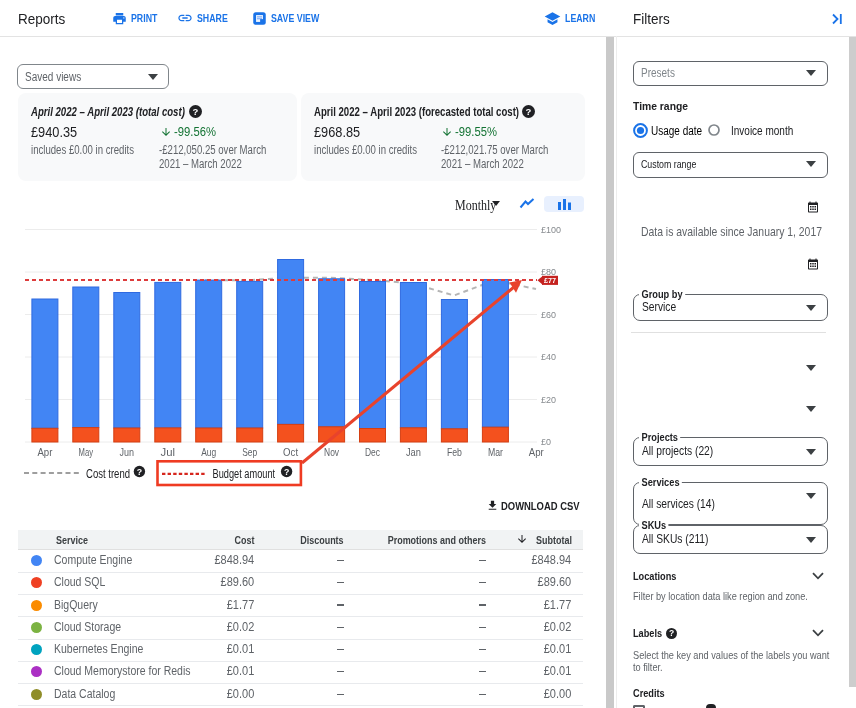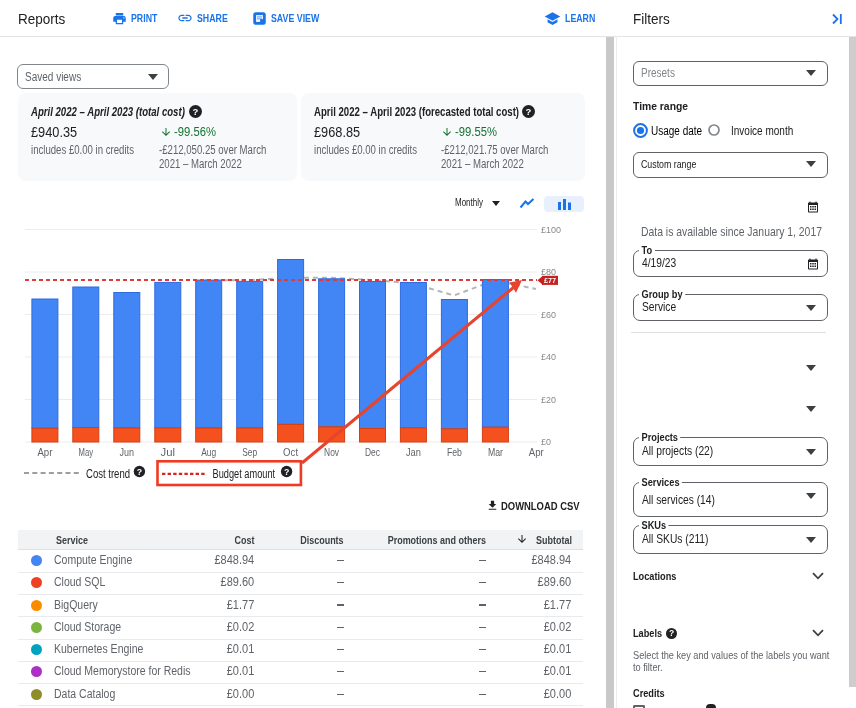--- a/index.html
+++ b/index.html
@@ -80,21 +80,21 @@
 
   <div class="abs" style="left:313.5px;top:105px;font-size:12px;font-weight:bold;color:#202124;"><span class="sx">April 2022 – April 2023 (forecasted total cost)</span></div>
   <div class="abs qicon" style="left:522px;top:104.5px;">?</div>
   <div class="abs" style="left:313.5px;top:124px;font-size:14.5px;color:#202124;"><span class="sx" style="transform:scaleX(.88);">£968.85</span></div>
   <div class="abs" style="left:441px;top:125px;font-size:12.5px;color:#137333;"><svg style="vertical-align:-2px;" width="12" height="12" viewBox="0 0 24 24" fill="#137333">
         <path d="M20 12l-1.41-1.41L13 16.17V4h-2v12.17l-5.58-5.59L4 12l8 8 8-8z"></path>
       </svg><span class="sx" style="transform:scaleX(.9);margin-left:2px;">-99.55%</span></div>
   <div class="abs" style="left:313.5px;top:142.5px;font-size:12px;color:#5f6368;"><span class="sx">includes £0.00 in credits</span></div>
   <div class="abs sx" style="left:441px;top:142.5px;font-size:12px;color:#5f6368;line-height:14.2px;transform-origin:0 0;">-£212,021.75 over March<br>2021 – March 2022</div>
 
-  <div class="abs" style="left:455px;top:197px;font-size:10px;color:#202124;"><span class="sx">Monthly</span></div>
+  <div class="abs" style="left:455px;top:197px;font-size:15px;color:#202124;font-family:Liberation Serif, serif;"><span class="sx">Monthly</span></div>
   <div class="caret" style="left:492px;top:201px;border-top-color:#202124;border-left-width:4.5px;border-right-width:4.5px;border-top-width:5.5px;"></div>
   <svg class="abs" style="left:519px;top:198px;" width="16" height="12" viewBox="0 0 16 12">
       <polyline points="1.5,9.5 6.5,3.5 9,6 14.5,1" fill="none" stroke="#1a73e8" stroke-width="2"></polyline>
     </svg>
   <div class="abs" style="left:544px;top:196px;width:40px;height:16px;background:#e8f0fe;border-radius:4px;"></div>
   <svg class="abs" style="left:557px;top:198px;" width="15" height="12" viewBox="0 0 15 12">
       <rect x="1" y="4" width="3" height="8" fill="#1a73e8"></rect>
       <rect x="6" y="1" width="3" height="11" fill="#1a73e8"></rect>
       <rect x="11" y="4.5" width="3" height="7.5" fill="#1a73e8"></rect>
     </svg>
@@ -276,24 +276,20 @@
       <path d="M20 3h-1V1h-2v2H7V1H5v2H4c-1.1 0-2 .9-2 2v16c0 1.1.9 2 2 2h16c1.1 0 2-.9 2-2V5c0-1.1-.9-2-2-2zm0 18H4V8h16v13z"></path>
       <rect x="6" y="10" width="3" height="3"></rect>
       <rect x="10.5" y="10" width="3" height="3"></rect>
       <rect x="15" y="10" width="3" height="3"></rect>
       <rect x="6" y="15" width="3" height="3"></rect>
       <rect x="10.5" y="15" width="3" height="3"></rect>
       <rect x="15" y="15" width="3" height="3"></rect>
     </svg>
   <div class="abs" style="left:641px;top:224px;font-size:13px;color:#5f6368;"><span class="sx">Data is available since January 1, 2017</span></div>
 
-  <div class="obox" style="top:249.5px;height:27px;">
-    <span class="lab">To</span>
-      <span class="val"><span>4/19/23</span></span>
-  </div>
   <svg class="abs" style="left:807px;top:257.5px;" width="12" height="12" viewBox="0 0 24 24" fill="#202124">
       <path d="M20 3h-1V1h-2v2H7V1H5v2H4c-1.1 0-2 .9-2 2v16c0 1.1.9 2 2 2h16c1.1 0 2-.9 2-2V5c0-1.1-.9-2-2-2zm0 18H4V8h16v13z"></path>
       <rect x="6" y="10" width="3" height="3"></rect>
       <rect x="10.5" y="10" width="3" height="3"></rect>
       <rect x="15" y="10" width="3" height="3"></rect>
       <rect x="6" y="15" width="3" height="3"></rect>
       <rect x="10.5" y="15" width="3" height="3"></rect>
       <rect x="15" y="15" width="3" height="3"></rect>
     </svg>
 
@@ -308,36 +304,37 @@
   <div class="caret" style="left:806px;top:364.5px;"></div>
 
   <div class="caret" style="left:806px;top:406px;"></div>
 
   <div class="obox" style="top:437px;height:28.5px;">
     <span class="lab">Projects</span>
       <span class="val"><span>All projects (22)</span></span>
   </div>
   <div class="caret" style="left:806px;top:448.5px;"></div>
 
-  <div class="obox" style="top:482px;height:35px;">
+  <div class="obox" style="top:482px;height:43px;">
     <span class="lab">Services</span>
       <span class="val"><span>All services (14)</span></span>
   </div>
   <div class="caret" style="left:806px;top:493px;"></div>
 
   <div class="obox" style="top:525px;height:28.5px;">
     <span class="lab">SKUs</span>
       <span class="val"><span>All SKUs (211)</span></span>
   </div>
   <div class="caret" style="left:806px;top:536.5px;"></div>
 
   <div class="fhead" style="top:570px;"><span class="sx">Locations</span></div>
   <svg class="abs" style="left:812px;top:571.5px;" width="12" height="8" viewBox="0 0 12 8">
       <polyline points="1,1.2 6,6.3 11,1.2" fill="none" stroke="#3c4043" stroke-width="1.8"></polyline>
     </svg>
+  <div class="fsub" style="top:590px;"><span class="sx">Filter by location data like region and zone.</span></div>
 
   <div class="fhead" style="top:627px;"><span class="sx">Labels</span></div>
   <div class="abs qicon" style="left:666px;top:628px;width:11px;height:11px;font-size:8.5px;line-height:11.5px;">?</div>
   <svg class="abs" style="left:812px;top:628.5px;" width="12" height="8" viewBox="0 0 12 8">
       <polyline points="1,1.2 6,6.3 11,1.2" fill="none" stroke="#3c4043" stroke-width="1.8"></polyline>
     </svg>
   <div class="fsub sx" style="top:648.5px;line-height:12.4px;transform-origin:0 0;">Select the key and values of the labels you want<br>to filter.</div>
 
   <div class="fhead" style="top:687px;"><span class="sx">Credits</span></div>
   <div class="abs" style="left:633px;top:704.5px;width:12px;height:4px;border:2px solid #5f6368;border-bottom:none;border-radius:2px 2px 0 0;"></div>

